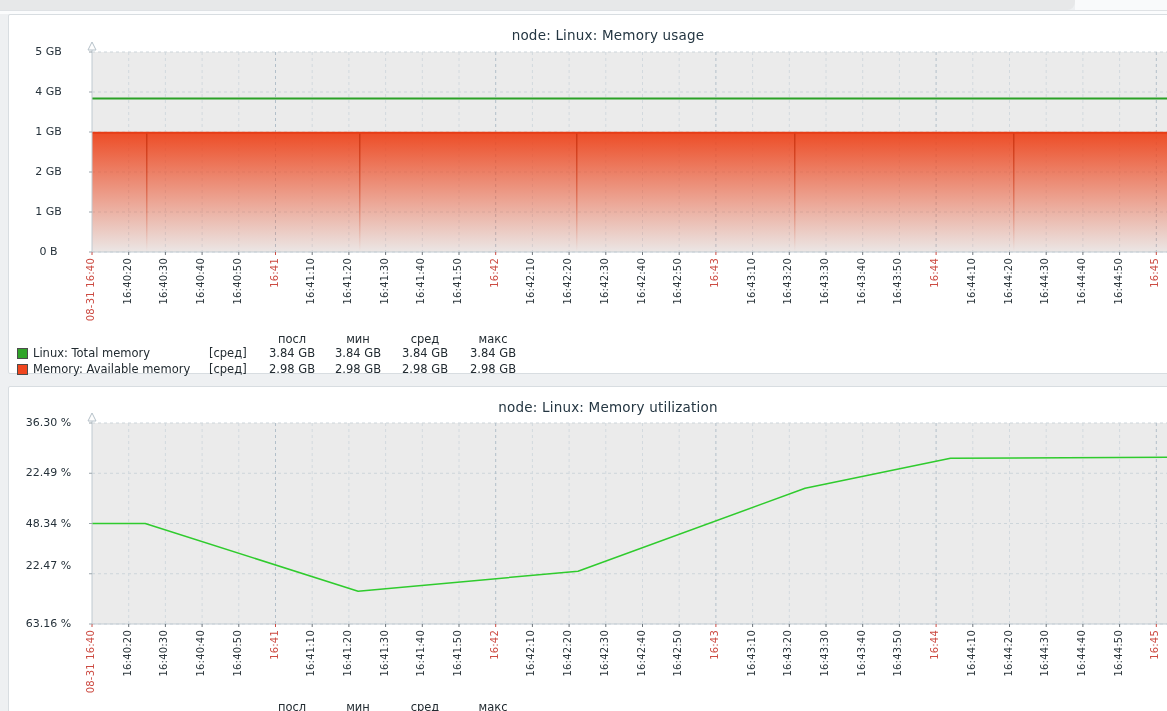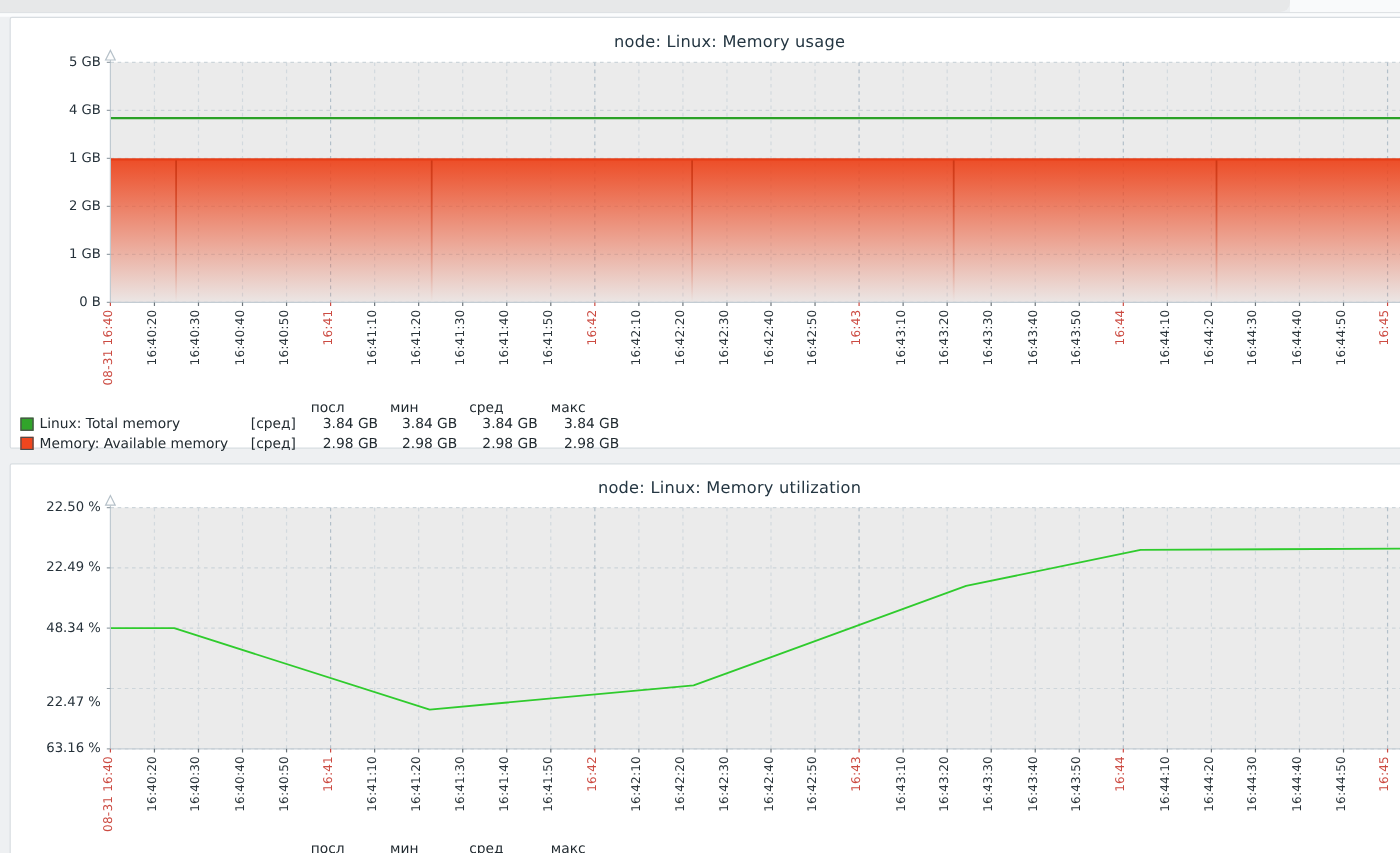--- a/index.html
+++ b/index.html
@@ -15,29 +15,29 @@
 
   .panel{position:absolute;left:8px;width:1240px;background:#ffffff;border:1px solid #d8dde1;border-radius:2px}
   #panel-0{top:14px;height:358px}
   #panel-1{top:386px;height:400px}
 
   .title{position:absolute;top:12px;left:0;width:1198px;text-align:center;
          font-size:13.5px;color:#243642;letter-spacing:.2px}
 
   .chart{position:absolute;left:0;top:0;pointer-events:none}
 
-  .ylab{position:absolute;left:4px;width:71px;text-align:right;font-size:11px;color:#25313a;white-space:nowrap}
+  .ylab{position:absolute;left:4px;width:71px;text-align:center;font-size:11px;color:#25313a;white-space:nowrap}
   .xlab{position:absolute;writing-mode:vertical-rl;transform:rotate(180deg);
         font-size:10px;line-height:12px;color:#2a343a;letter-spacing:.2px;white-space:nowrap}
   .xlab.red{color:#cc4b42}
 
   .legend{position:absolute;left:8px;display:grid;
           grid-template-columns:16px 176px 50px 66px 66px 68px 68px;
           font-size:11.5px;line-height:14px;color:#222b31}
-  .legend .hdr{}
+  .legend .hdr{text-align:center}
   .legend .val{text-align:center}
   .legend .fn{text-align:left}
   .legend .sw{display:inline-block;width:9px;height:9px;border:1px solid #4c4c4c;margin-top:2px}
 
   .plot-hit{position:absolute;left:83px;width:1076px;background:transparent}
   #panel-0 .plot-hit{top:37px;height:200px}
   #panel-1 .plot-hit{top:36px;height:201px}
 </style>
 </head>
 <body>
@@ -283,24 +283,24 @@
       <line x1="1037.2" y1="237" x2="1037.2" y2="240" stroke="#6d767c"></line>
       <line x1="1073.9" y1="237" x2="1073.9" y2="240" stroke="#6d767c"></line>
       <line x1="1110.6" y1="237" x2="1110.6" y2="240" stroke="#6d767c"></line>
       <line x1="1147.3" y1="237" x2="1147.3" y2="240" stroke="#cc4b42"></line>
       <line x1="80" y1="36" x2="83" y2="36" stroke="#9aa4ab"></line>
       <line x1="80" y1="86.25" x2="83" y2="86.25" stroke="#9aa4ab"></line>
       <line x1="80" y1="136.5" x2="83" y2="136.5" stroke="#9aa4ab"></line>
       <line x1="80" y1="186.75" x2="83" y2="186.75" stroke="#9aa4ab"></line>
       <line x1="80" y1="237" x2="83" y2="237" stroke="#9aa4ab"></line>
     </svg>
-    <div class="ylab" style="top: 29px;">22.50 %</div>
+    <div class="ylab" style="top: 29px;">36.30 %</div>
     <div class="ylab" style="top: 79.25px;">22.49 %</div>
     <div class="ylab" style="top: 129.5px;">48.34 %</div>
-    <div class="ylab" style="top: 191px;">22.47 %</div>
+    <div class="ylab" style="top: 172px;">22.47 %</div>
     <div class="ylab" style="top: 230px;">63.16 %</div>
     <div class="xlab red" style="left: 76px; top: 243px;">08-31 16:40</div>
     <div class="xlab" style="left: 112.7px; top: 243px;">16:40:20</div>
     <div class="xlab" style="left: 149.4px; top: 243px;">16:40:30</div>
     <div class="xlab" style="left: 186.1px; top: 243px;">16:40:40</div>
     <div class="xlab" style="left: 222.8px; top: 243px;">16:40:50</div>
     <div class="xlab red" style="left: 259.5px; top: 243px;">16:41</div>
     <div class="xlab" style="left: 296.2px; top: 243px;">16:41:10</div>
     <div class="xlab" style="left: 332.9px; top: 243px;">16:41:20</div>
     <div class="xlab" style="left: 369.6px; top: 243px;">16:41:30</div>

